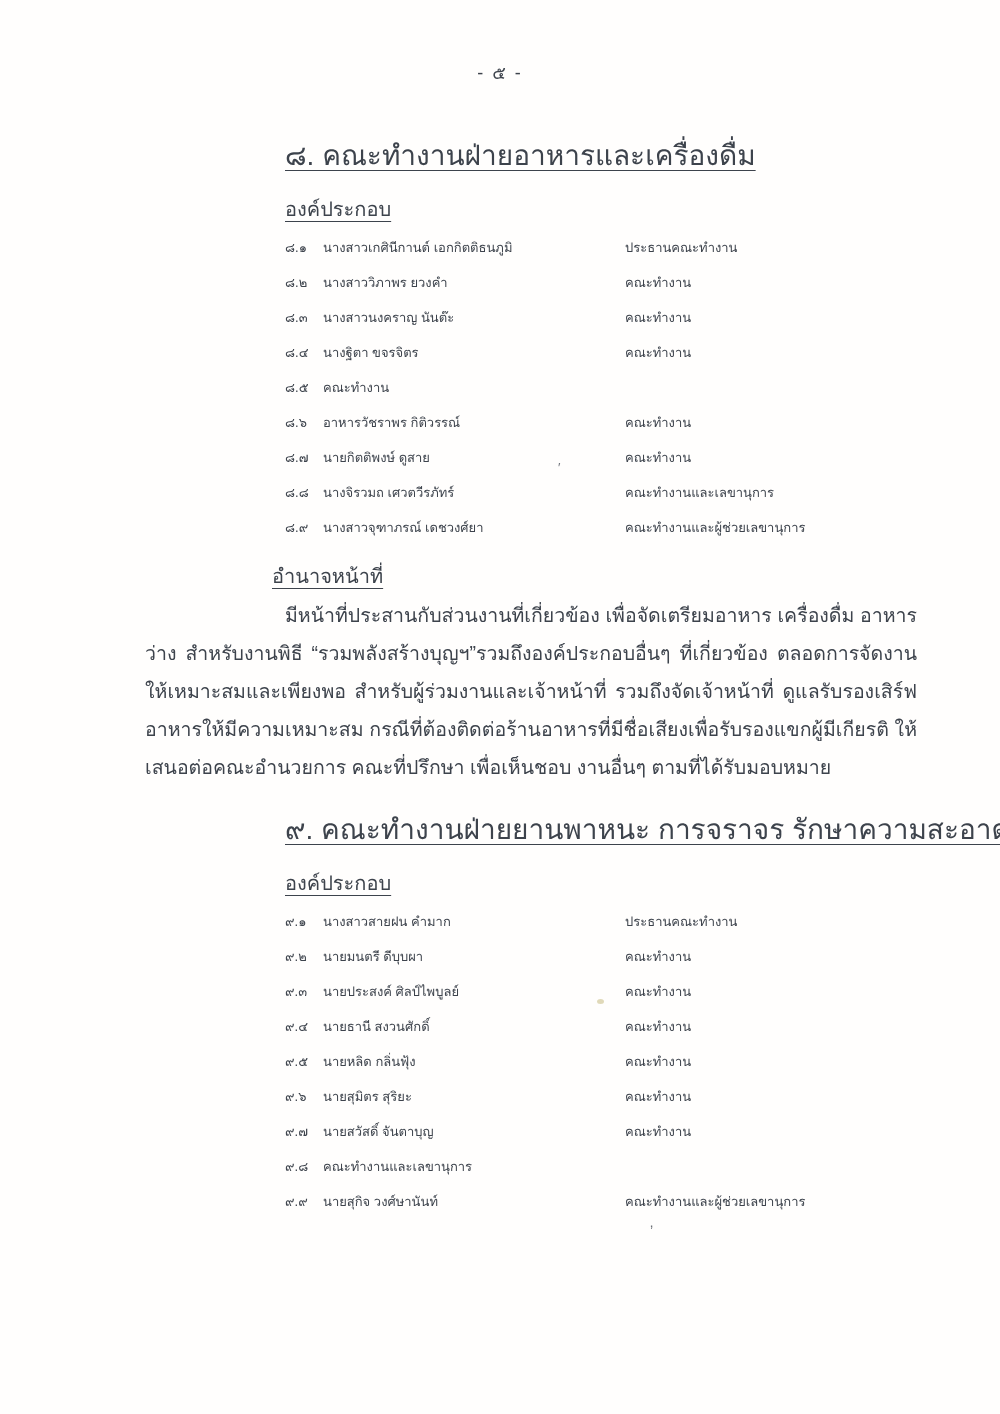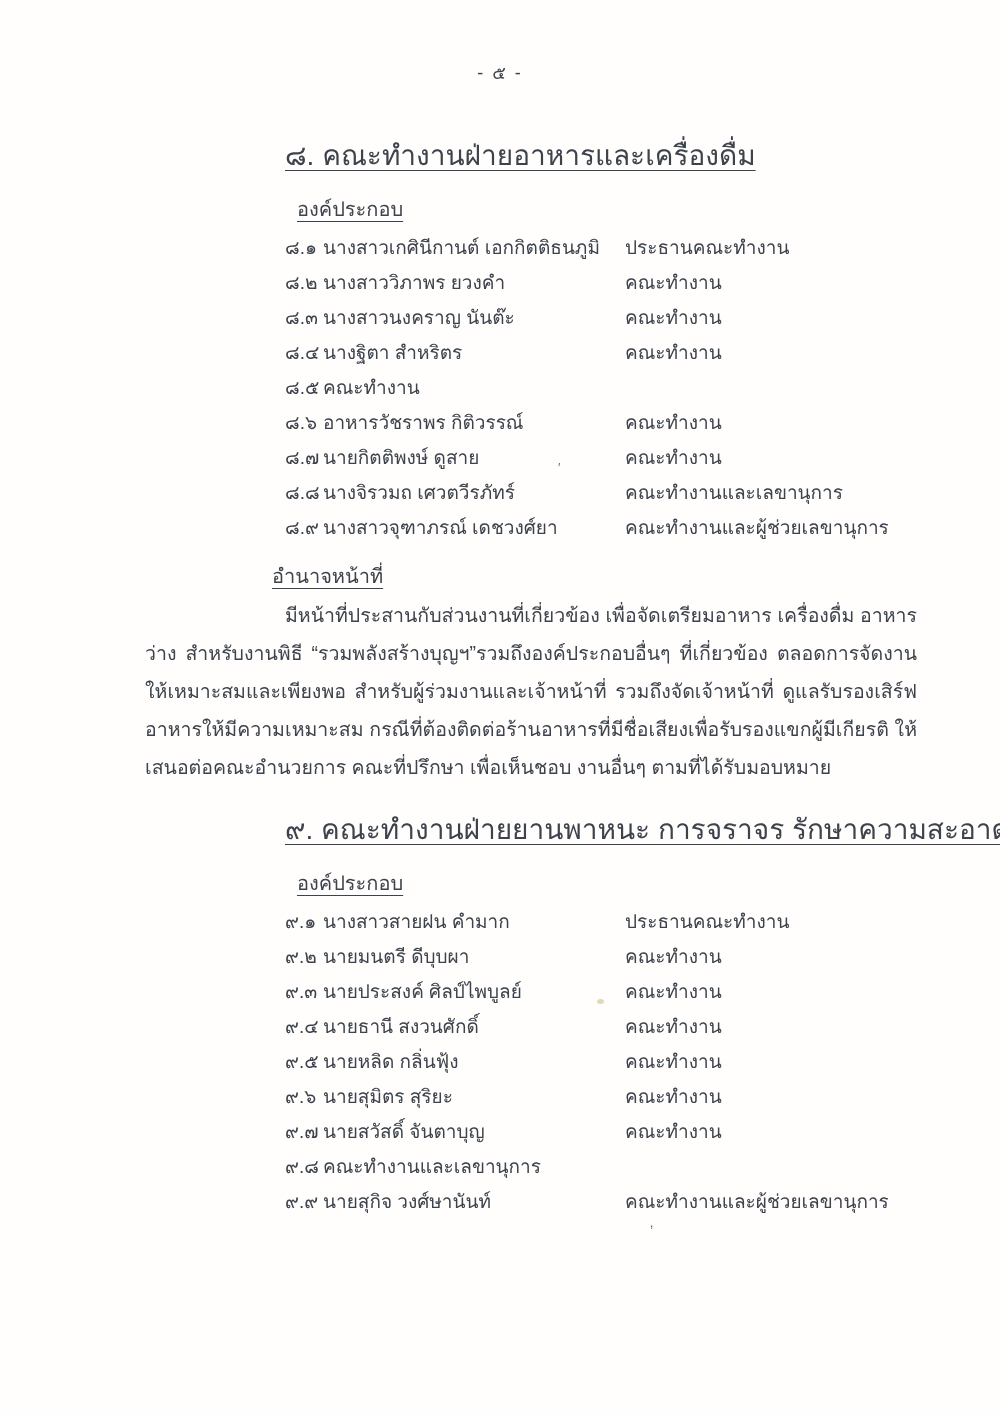--- a/index.html
+++ b/index.html
@@ -28,30 +28,29 @@
     text-decoration-thickness: 1px;
     white-space: nowrap;
   }
   .org-label {
     font-size: 20px;
     text-decoration: underline;
     text-underline-offset: 5px;
     text-decoration-thickness: 1px;
     margin-top: 16px;
     display: inline-block;
-    margin-left: 12px;
   }
   .sec8 { position: absolute; left: 285px; top: 133px; width: 660px; }
   .sec9 { position: absolute; left: 285px; top: 807px; width: 660px; }
   .member-rows { margin-top: 11px; }
   .member-row {
     display: flex;
     height: 35px;
     align-items: flex-start;
-    font-size: 19px;
+    font-size: 13px;
     line-height: 24px;
   }
   .m-no   { width: 38px; flex: none; }
   .m-name { width: 302px; flex: none; }
   .m-role { flex: none; }
   .duty-heading {
     position: absolute; left: 272px; top: 560px;
     font-size: 20px;
     text-decoration: underline;
     text-underline-offset: 5px;
@@ -103,21 +102,21 @@
         </div>
 
         <div class="member-row">
           <span class="m-no">๘.๓</span>
           <span class="m-name">นางสาวนงคราญ นันต๊ะ</span>
           <span class="m-role">คณะทำงาน</span>
         </div>
 
         <div class="member-row">
           <span class="m-no">๘.๔</span>
-          <span class="m-name">นางฐิตา สำหริตร</span>
+          <span class="m-name">นางฐิตา ขจรจิตร</span>
           <span class="m-role">คณะทำงาน</span>
         </div>
 
         <div class="member-row">
           <span class="m-no">๘.๕</span>
           <span class="m-role">คณะทำงาน</span>
         </div>
 
         <div class="member-row">
           <span class="m-no">๘.๖</span>

